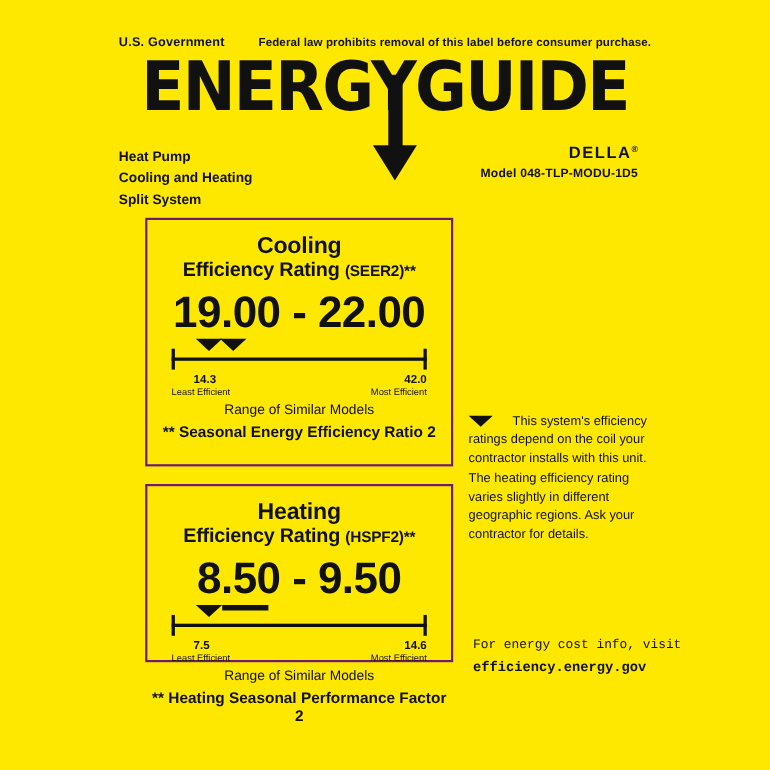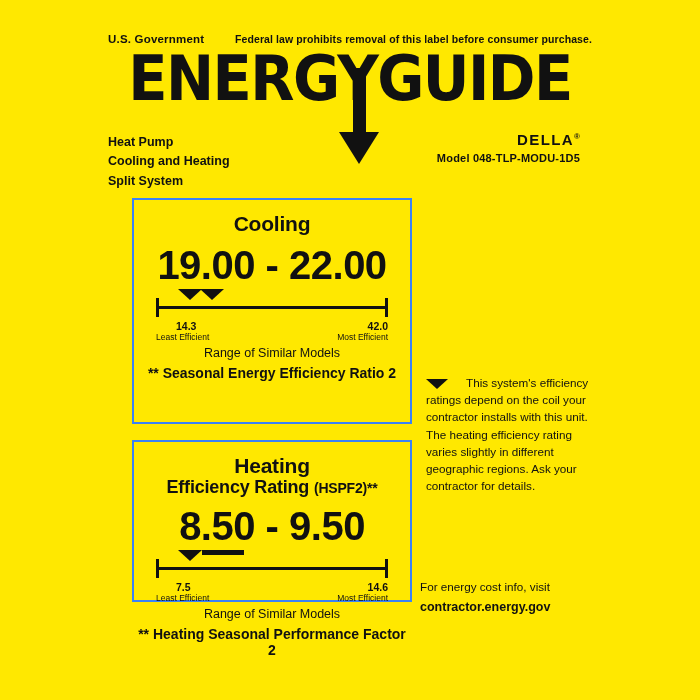--- a/index.html
+++ b/index.html
@@ -118,21 +118,21 @@
   .model {
     margin-top: 4px;
     font-size: 11px;
     font-weight: bold;
     letter-spacing: 0.2px;
   }
 
   
   .panel {
     position: absolute;
-    border: 2px solid #3b82f6;
+    border: 2px solid #701a75;
     box-sizing: border-box;
     width: 280px;
   }
   #panel-cooling { left: 132px; top: 198px; height: 226px; }
   #panel-heating { left: 132px; top: 440px; height: 162px; }
 
   .panel-title {
     text-align: center;
     font-size: 21px;
     font-weight: bold;
@@ -242,25 +242,26 @@
     width: 0;
     height: 0;
     border-left: 11px solid transparent;
     border-right: 11px solid transparent;
     border-top: 10px solid #111;
     vertical-align: middle;
     margin-right: 18px;
   }
   .energy-cost {
     position: absolute;
-    left: 420px;
+    left: 430px;
     top: 578px;
     width: 200px;
     font-size: 11.7px;
     line-height: 1.5;
+    font-family: Liberation Mono, monospace;
   }
   .energy-cost .url {
     font-weight: bold;
     font-size: 12.5px;
     display: block;
     margin-top: 2px;
   }
 </style>
 </head>
 <body>
@@ -287,20 +288,24 @@
     <div>Split System</div>
   </div>
 
   <div class="brandblock">
     <div class="brand"><span>DELLA</span><sup>®</sup></div>
     <div class="model">Model  048-TLP-MODU-1D5</div>
   </div>
 
   <div class="panel" id="panel-cooling">
     <div class="panel-title">Cooling</div>
+    <div class="panel-subtitle">
+      <span>Efficiency Rating</span>
+      <span class="small">(SEER2)**</span>
+    </div>
     <div class="value">19.00 - 22.00</div>
 
     <div class="scale-wrap">
       <div class="marker" style="left:22px;"></div>
       <div class="marker" style="left:44px;"></div>
       <div class="axis"></div>
       <div class="tick left"></div>
       <div class="tick right"></div>
       <div class="endlabels">
         <div class="left-end">
@@ -347,16 +352,16 @@
     <div class="range-text">Range of Similar Models</div>
     <div class="footnote">** Heating Seasonal Performance Factor 2</div>
   </div>
 
   <div class="note">
     <span class="mini-marker"></span><span>This system's efficiency ratings depend on the coil your contractor installs with this unit. The heating efficiency rating varies slightly in different geographic regions. Ask your contractor for details.</span>
   </div>
 
   <div class="energy-cost">
     <span>For energy cost info, visit</span>
-    <span class="url">contractor.energy.gov</span>
+    <span class="url">efficiency.energy.gov</span>
   </div>
 
 </div>
 
 </body></html>

